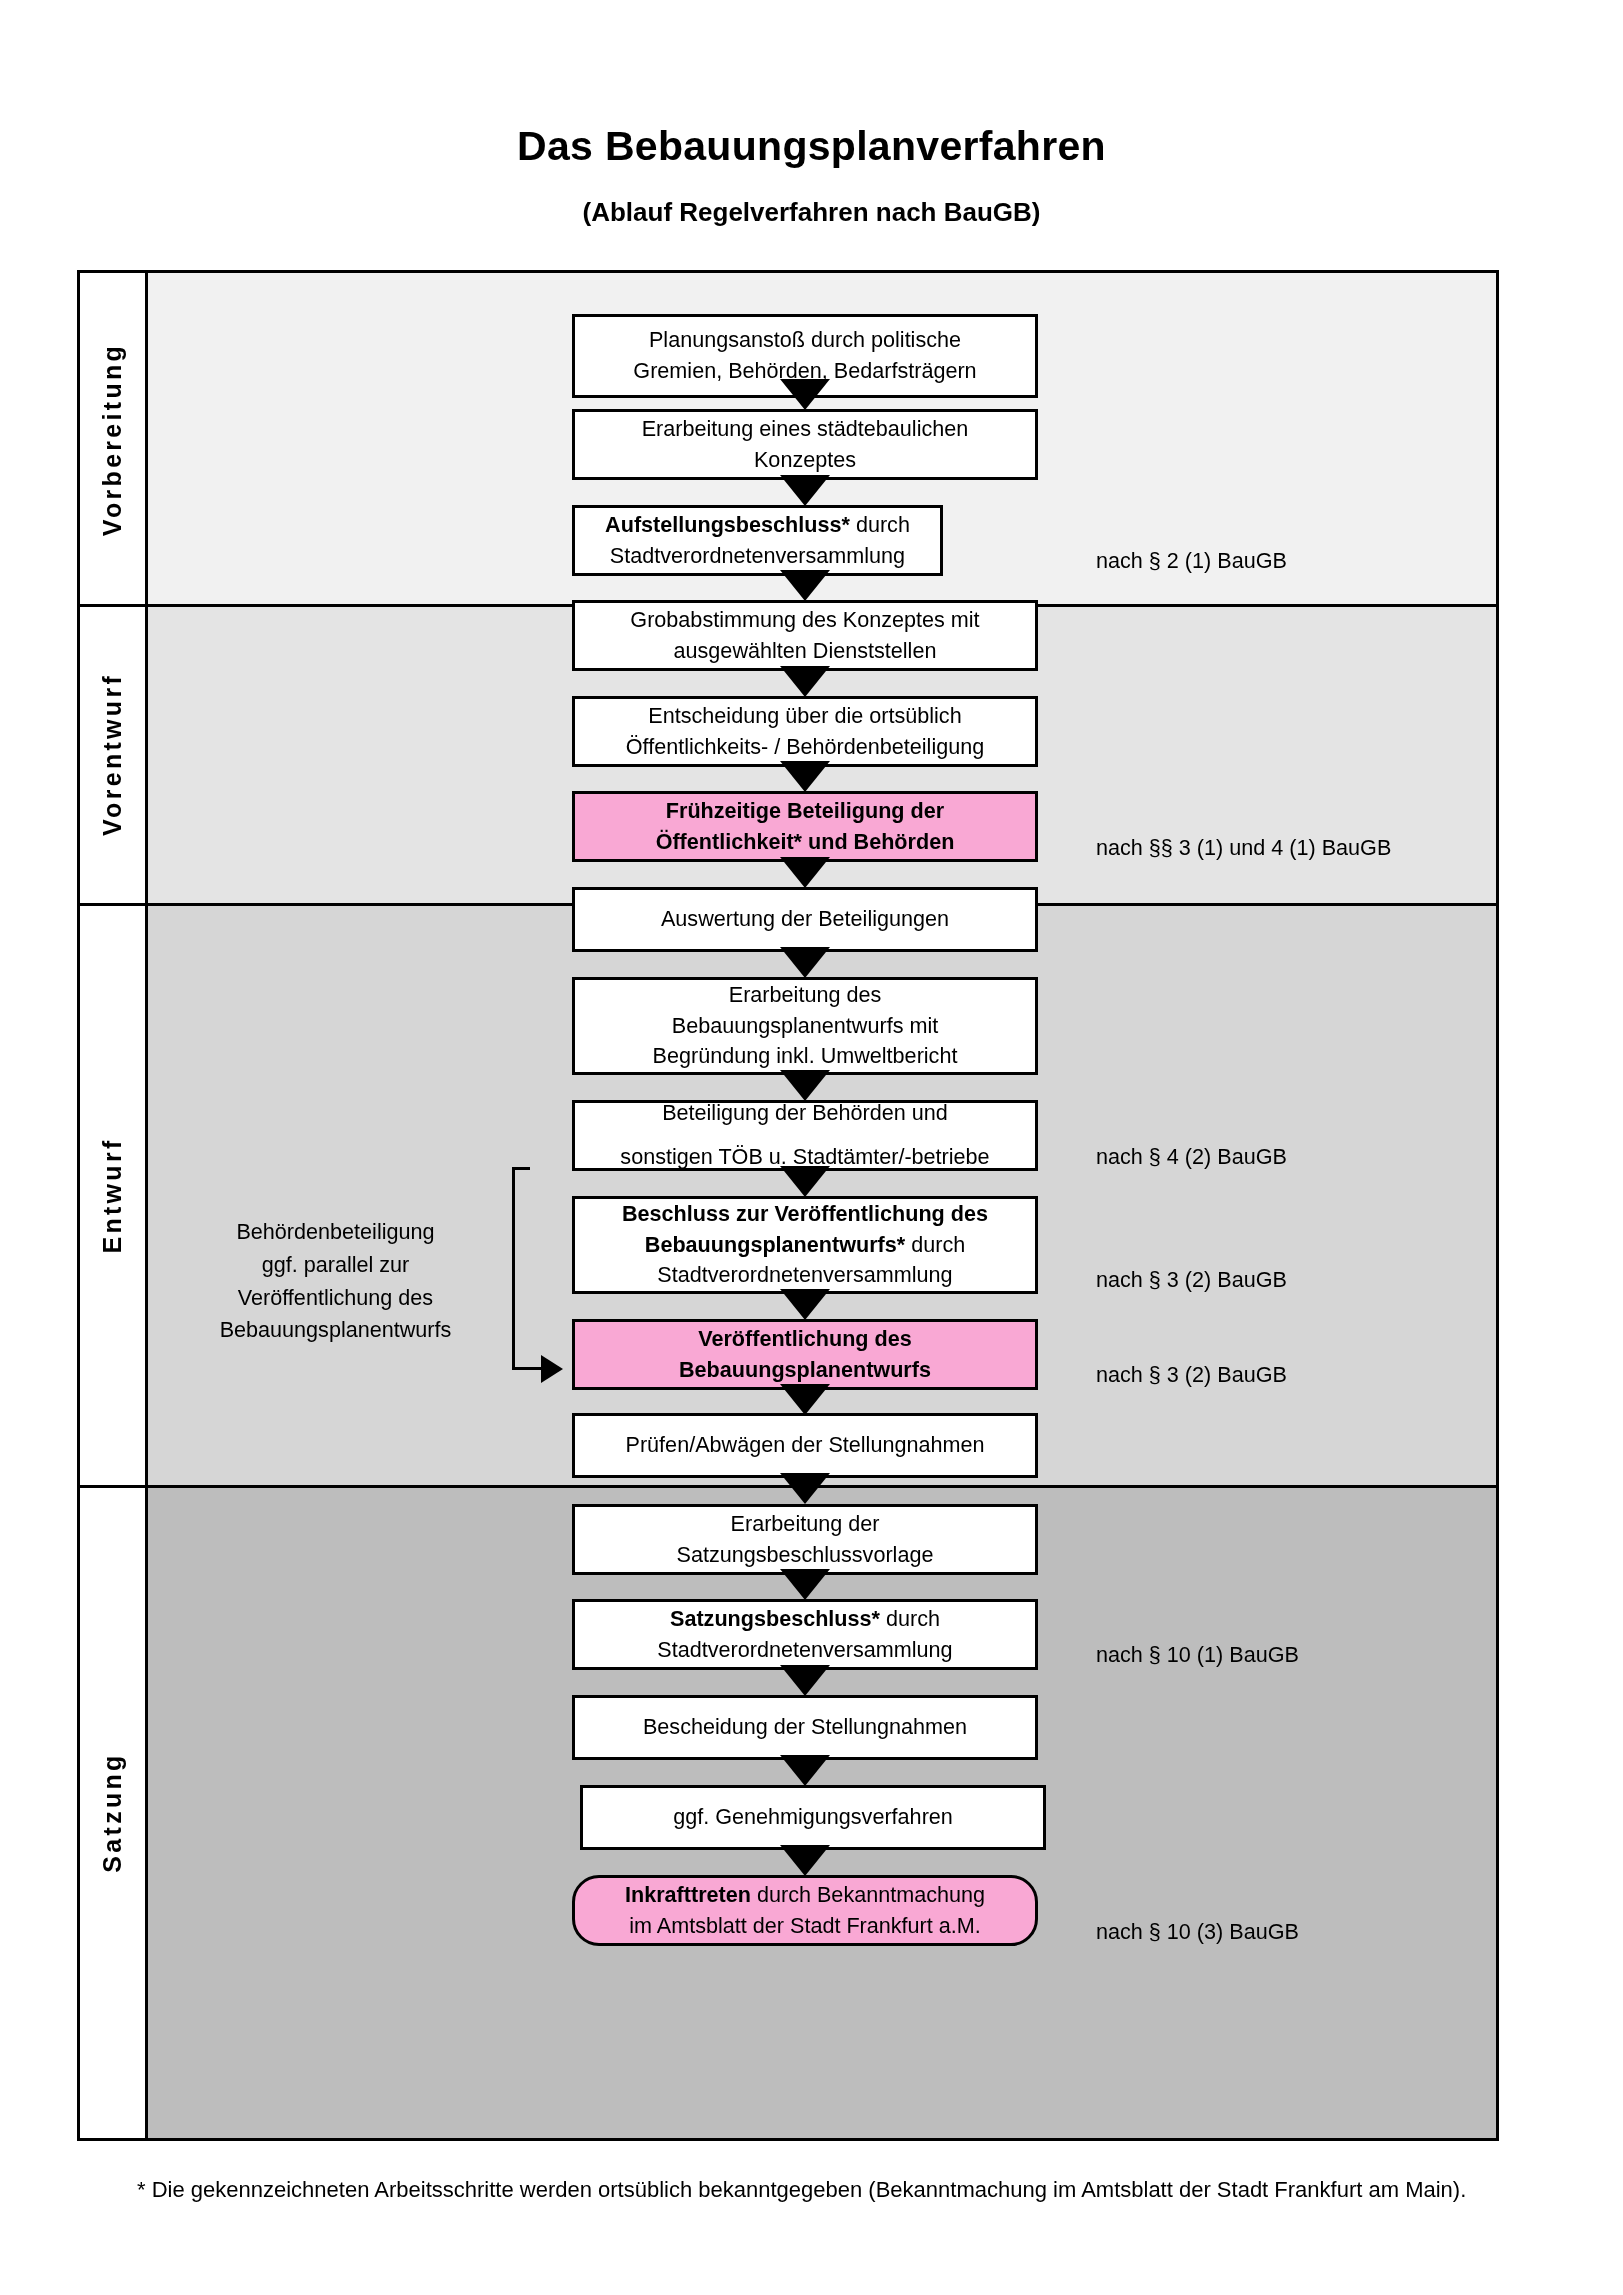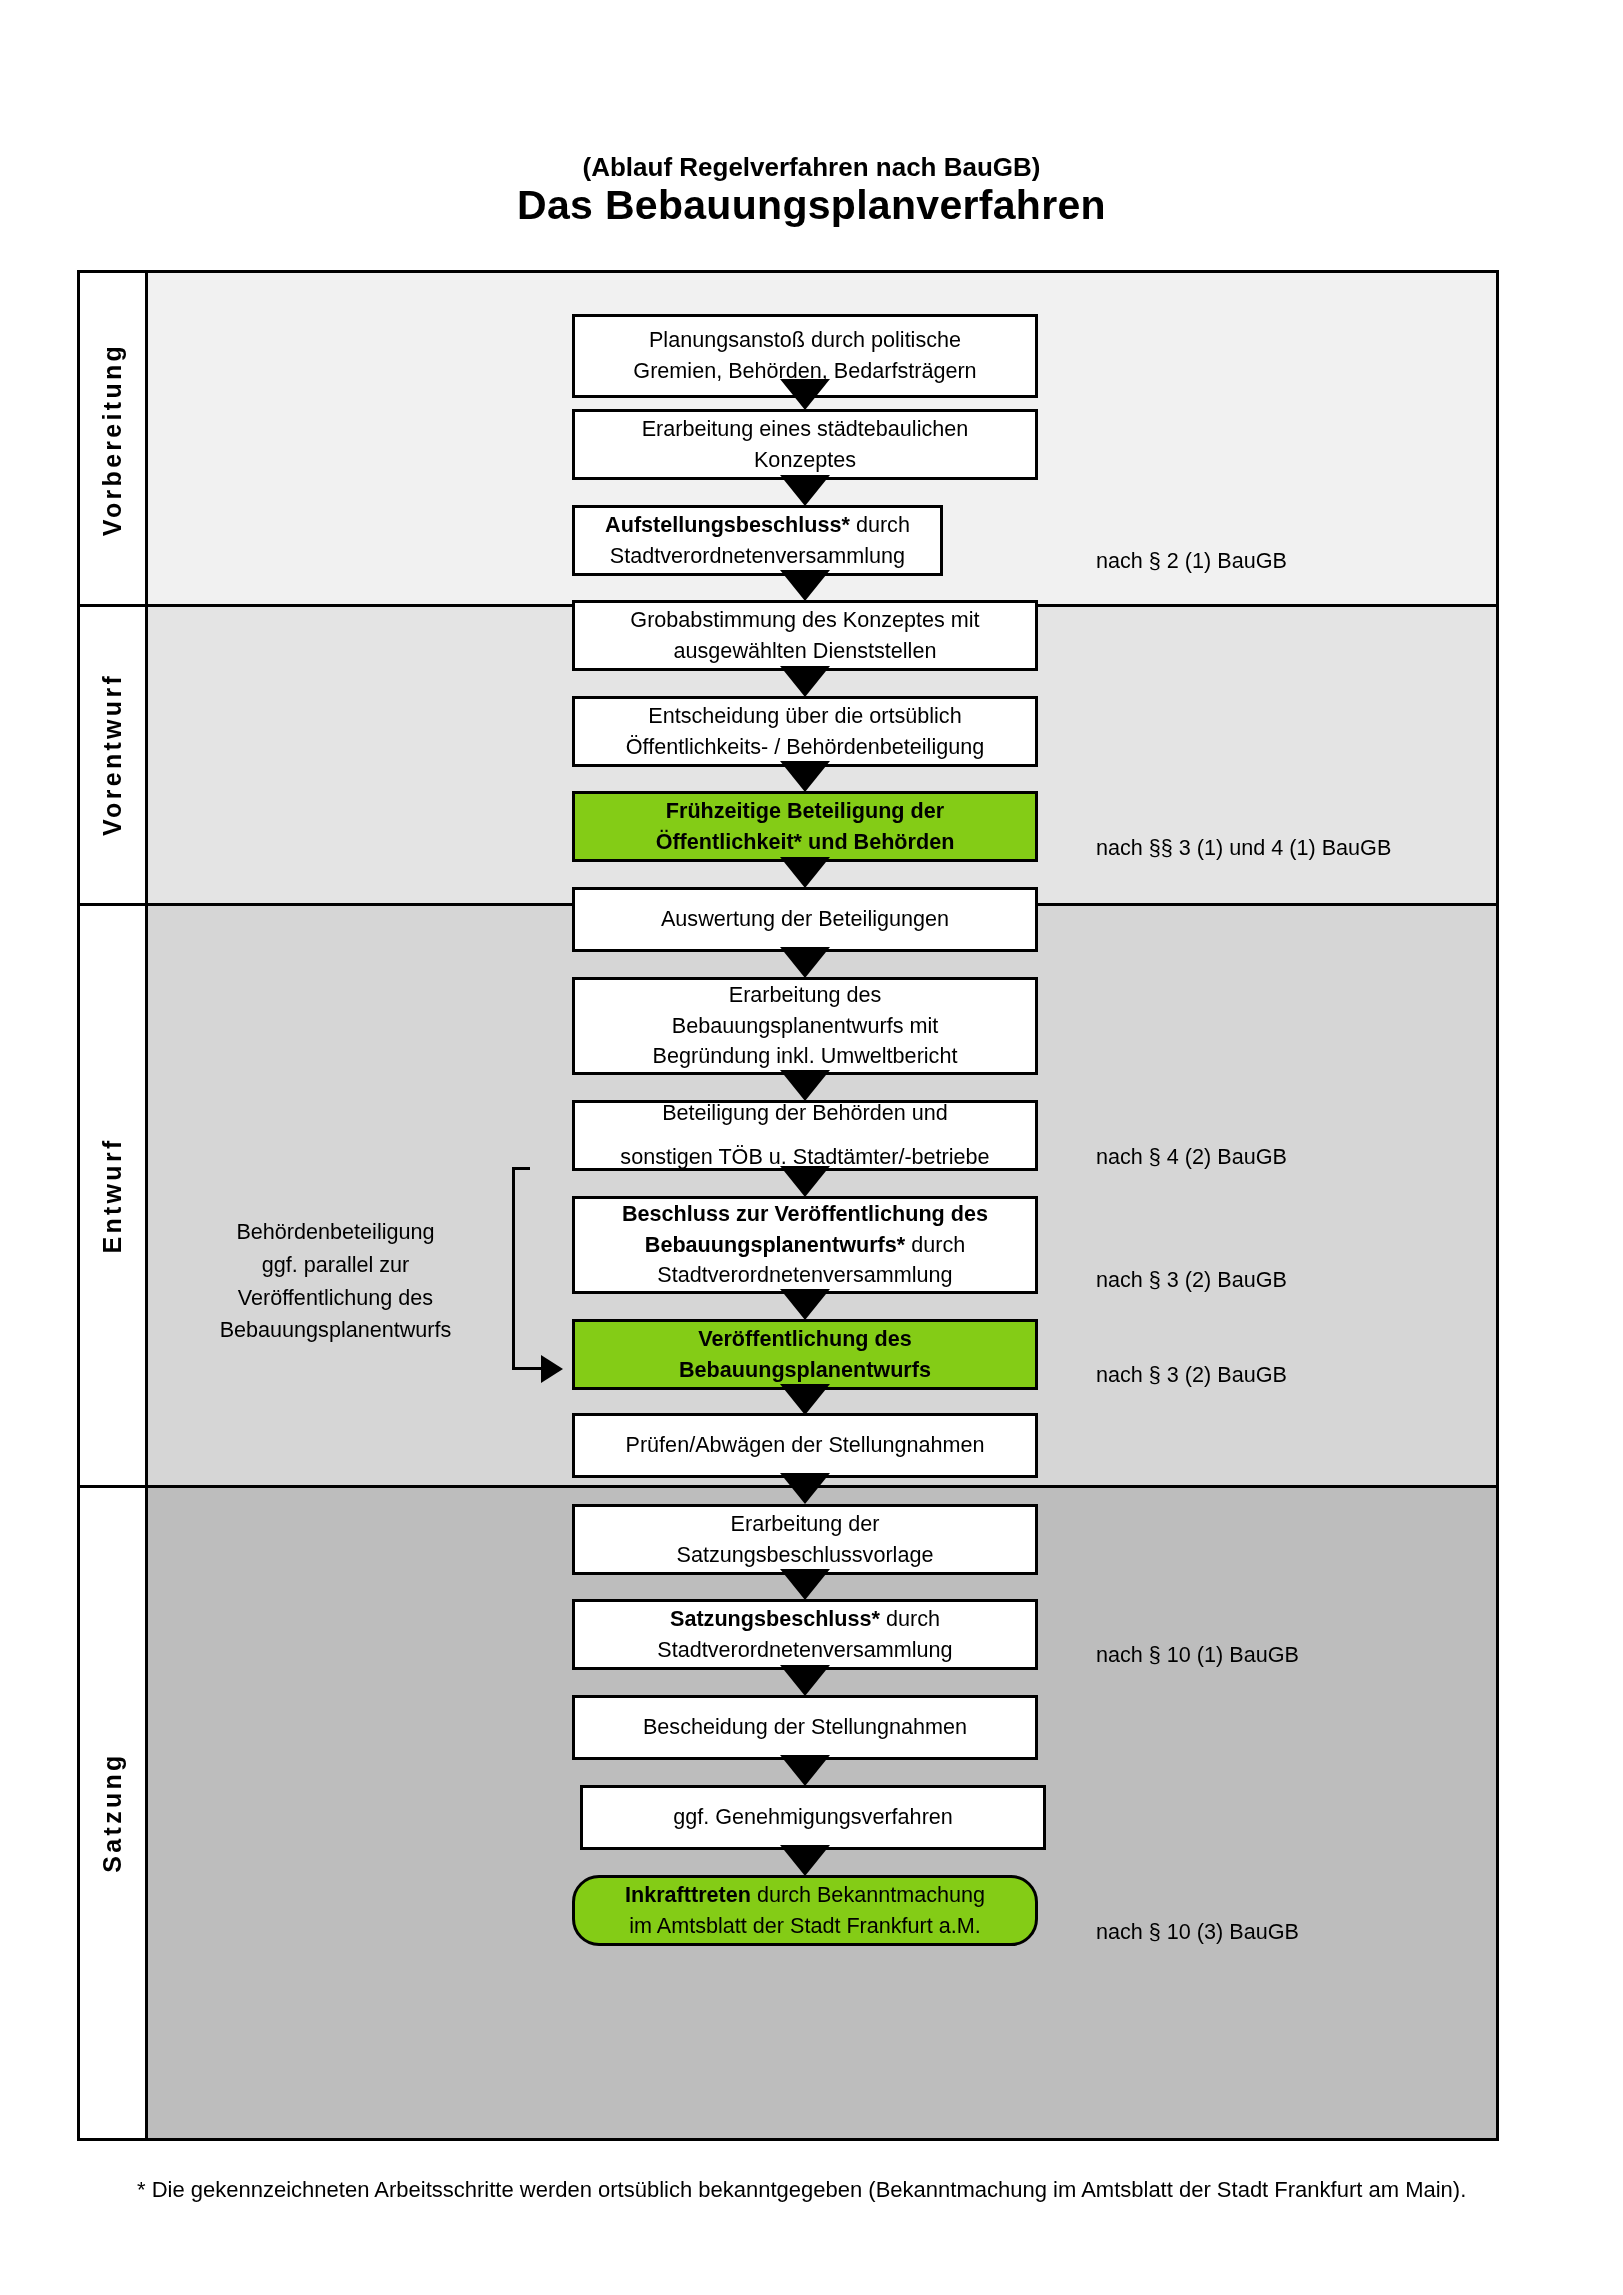--- a/index.html
+++ b/index.html
@@ -99,21 +99,21 @@
     display: flex;
     flex-direction: column;
     align-items: center;
     justify-content: center;
     text-align: center;
     font-size: 21.6px;
     line-height: 1.42;
     padding: 2.6px 6.5px;
   }
   .node-box.blue {
-    background: #84cc16;
+    background: #f9a8d4;
   }
   .node-line { display: block; white-space: nowrap; }
   .node-line b { font-weight: bold; }
 
   
   .down-arrow {
     position: absolute;
     width: 0;
     height: 0;
     border-left: 25px solid transparent;
@@ -158,22 +158,22 @@
     top: 2173px;
     width: 1388px;
     font-size: 22px;
     line-height: 1.55;
   }
 </style>
 </head>
 <body>
 
 <div id="title-block">
+  <div id="main-title">Das Bebauungsplanverfahren</div>
   <div id="sub-title">(Ablauf Regelverfahren nach BauGB)</div>
-  <div id="main-title">Das Bebauungsplanverfahren</div>
 </div>
 
 <div id="diagram-frame">
   <div id="bands-layer">
       <div class="phase-band" style="top: 0px; height: 332px;">
         <div class="phase-label-cell">
           <span class="phase-label-text">Vorbereitung</span>
         </div>
         <div class="phase-body" style="background: rgb(241, 241, 241);"></div>
       </div>

